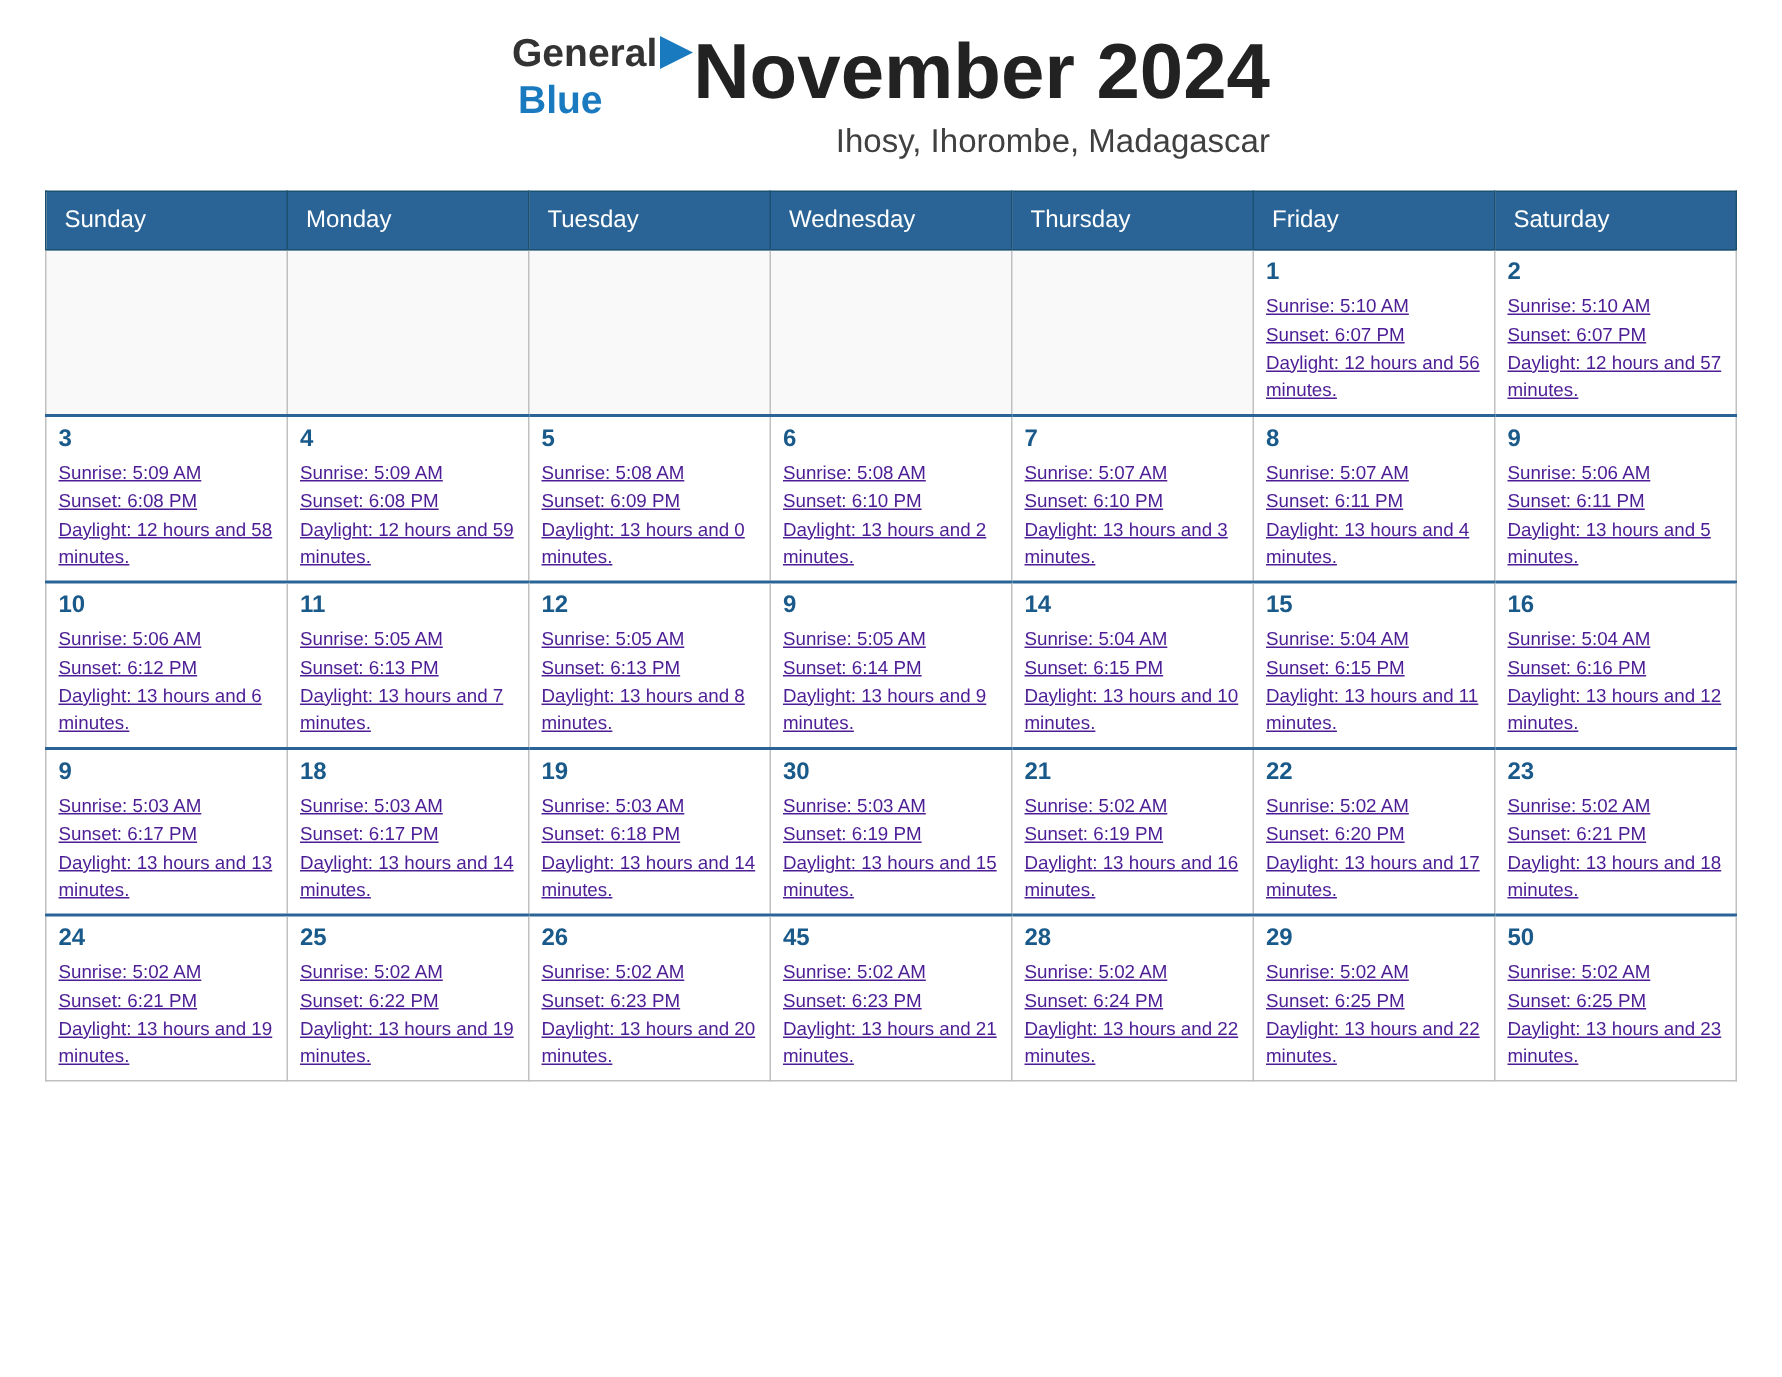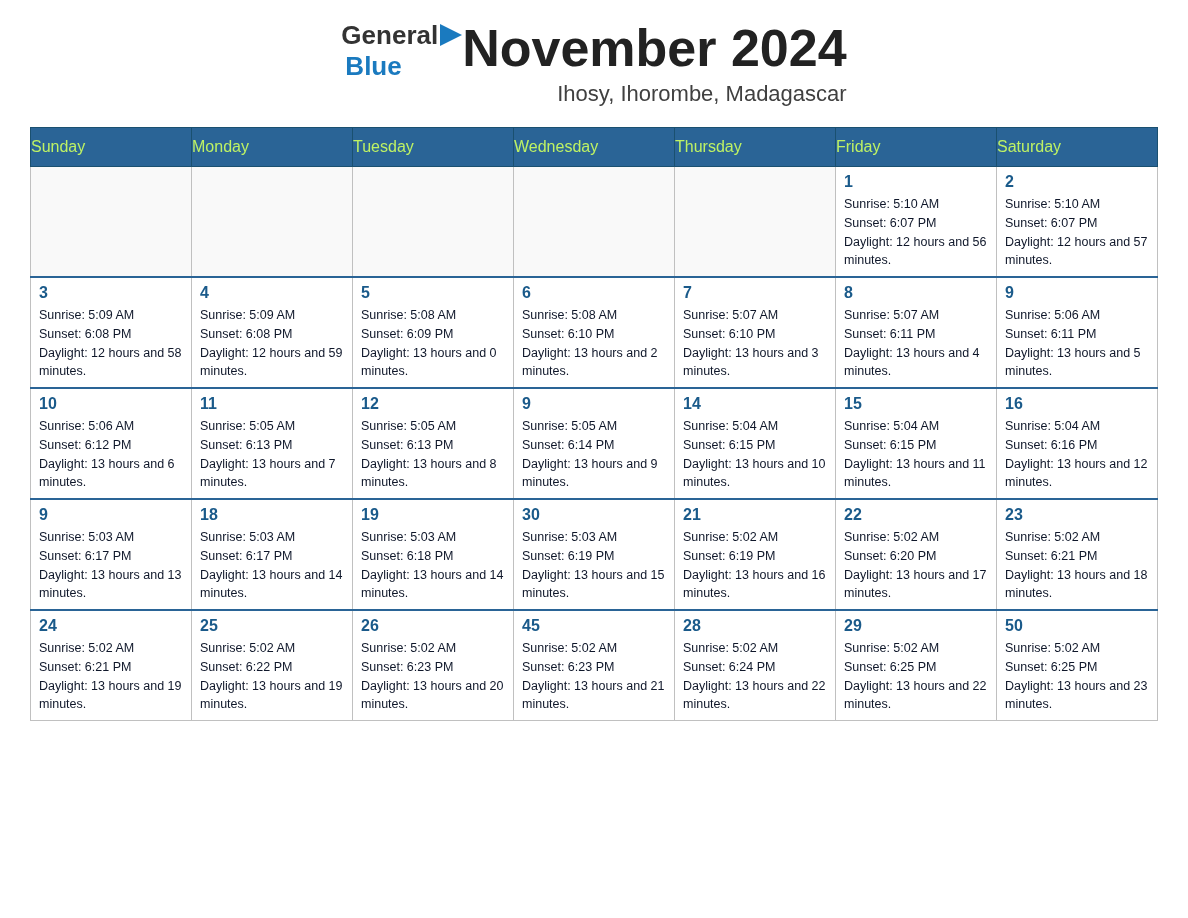--- a/index.html
+++ b/index.html
@@ -45,24 +45,24 @@
       color: #404040;
       margin-top: 4px;
     }
     .calendar {
       width: 100%;
       border-collapse: collapse;
       border: 1px solid #2a6496;
     }
     .calendar th {
       background-color: #2a6496;
-      color: #bef264;
+      color: #ffffff;
       font-size: 16px;
       font-weight: normal;
-      padding: 10px 0;
+      padding: 10px 12px;
       text-align: left;
       border: 1px solid #1a5070;
     }
     .calendar td {
       vertical-align: top;
       padding: 6px 8px;
       border: 1px solid #c0c0c0;
       width: 14.28%;
       min-height: 100px;
       font-size: 13px;
@@ -70,22 +70,23 @@
     }
     .day-number {
       font-size: 16px;
       font-weight: bold;
       color: #1a5a8a;
       display: block;
       margin-bottom: 4px;
     }
     .day-info {
       font-size: 12.5px;
-      color: #0f172a;
+      color: #4c1d95;
       line-height: 1.5;
+      text-decoration: underline;
     }
     .empty-cell {
       background: #f9f9f9;
     }
     .week-row td {
       border-top: 2px solid #2a6496;
     }
     .logo-top-row {
       display: flex;
       align-items: center;

